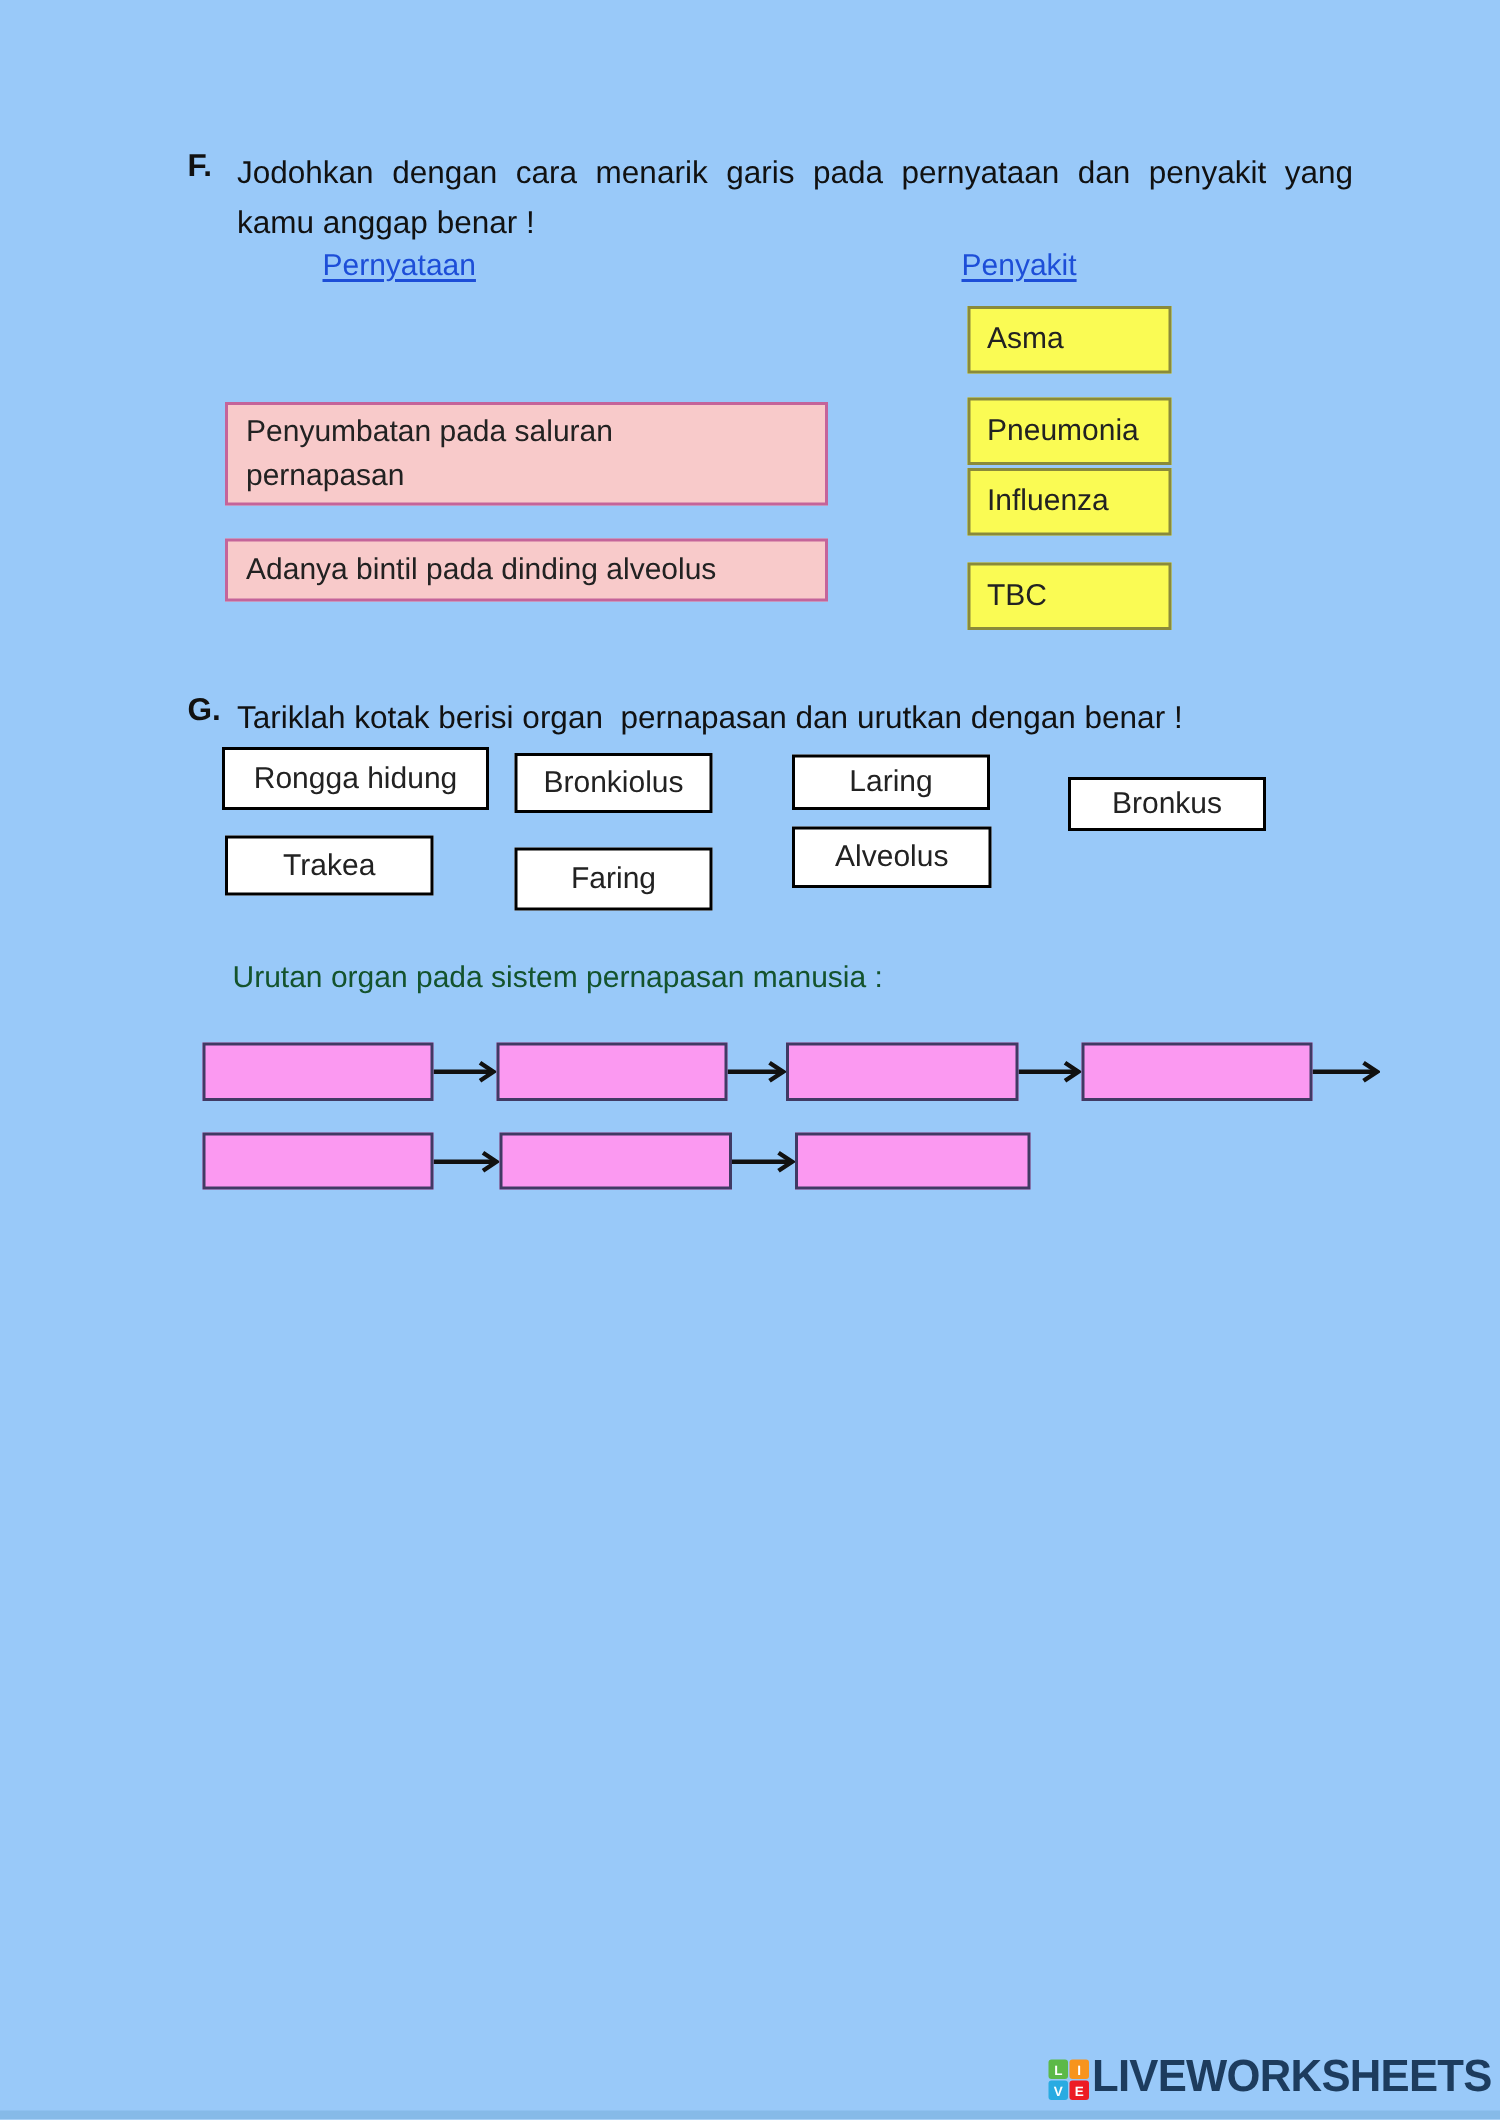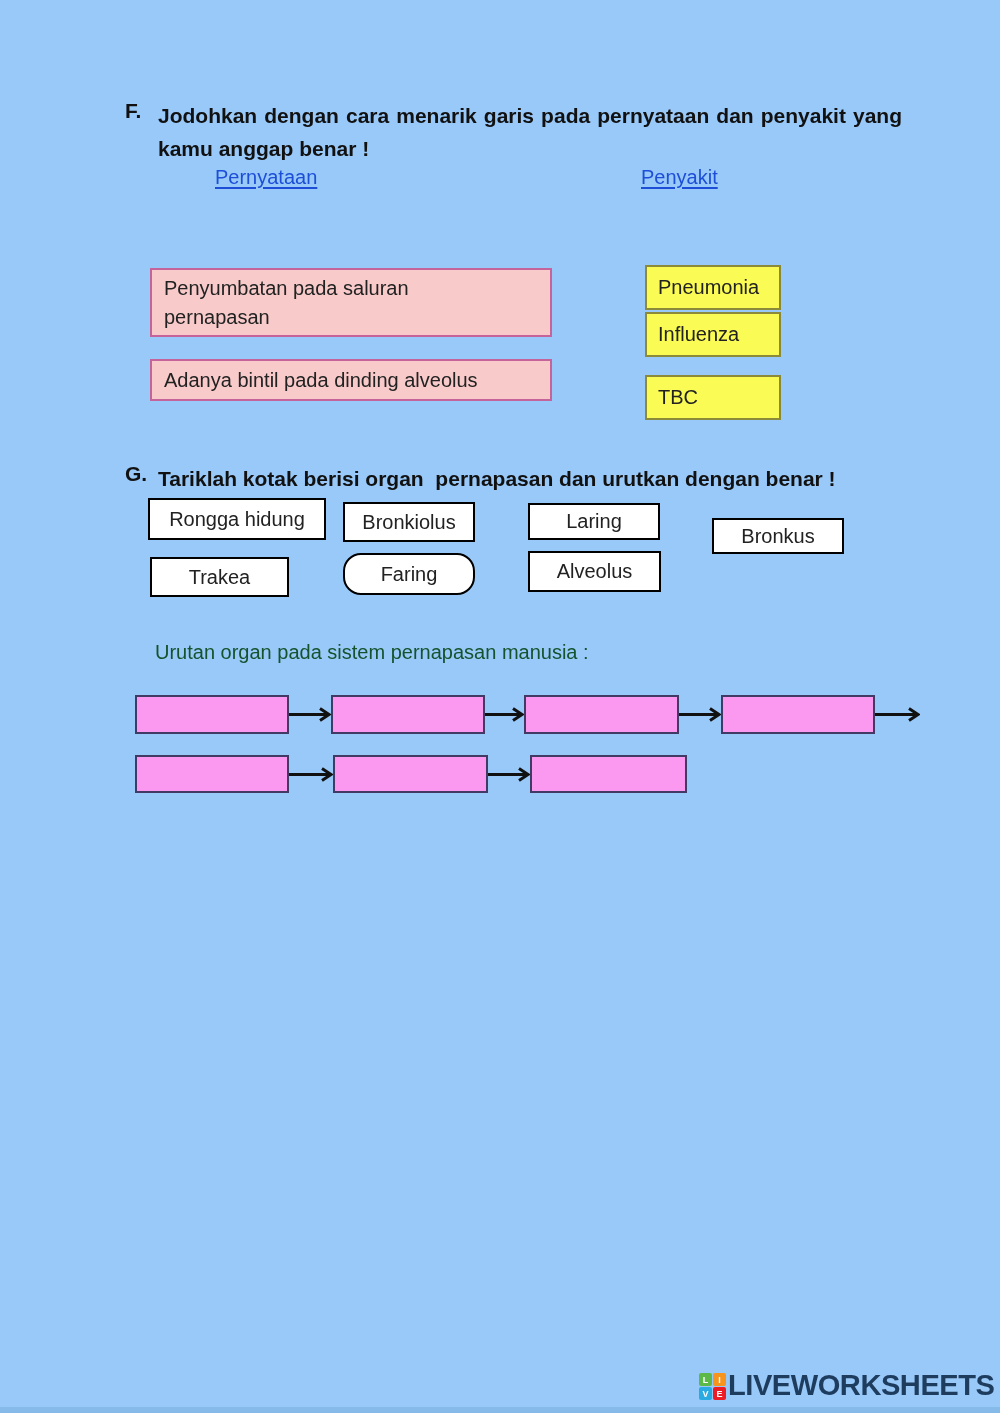--- a/index.html
+++ b/index.html
@@ -8,21 +8,21 @@
     width:1000px;height:1413px;
     background:#99c9f9;
     font-family:"Liberation Sans", sans-serif;
     color:#1a1a1a;
     overflow:hidden;
   }
   .abs{position:absolute;}
 
   
   .q-marker{font-weight:bold;font-size:21px;color:#111;}
-  .q-heading{font-weight:bold;font-size:21px;color:#111;line-height:33px;}
+  .q-heading{font-weight:normal;font-size:21px;color:#111;line-height:33px;}
   .justify-line{text-align:justify;text-align-last:justify;}
   .col-title{font-size:20px;text-decoration:underline;text-underline-offset:3px;color:#1d4ed8;}
 
   
   .statement-box{
     left:150px;width:402px;
     background:#f8caca;
     border:2px solid #c4649a;
     box-sizing:border-box;
     display:flex;align-items:center;
@@ -94,20 +94,23 @@
   <div class="abs col-title" style="left:215px;top:166px;">Pernyataan</div>
   <div class="abs col-title" style="left:641px;top:166px;">Penyakit</div>
 
   <div class="abs statement-box" style="top:268px;height:69px;">
     <span class="wrap">Penyumbatan pada saluran pernapasan</span>
   </div>
   <div class="abs statement-box" style="top:359px;height:42px;">
     <span>Adanya bintil pada dinding alveolus</span>
   </div>
 
+  <div class="abs disease-box" style="top:204px;">
+    <span>Asma</span>
+  </div>
   <div class="abs disease-box" style="top:265px;">
     <span>Pneumonia</span>
   </div>
   <div class="abs disease-box" style="top:312px;">
     <span>Influenza</span>
   </div>
   <div class="abs disease-box" style="top:375px;">
     <span>TBC</span>
   </div>
 
@@ -122,21 +125,21 @@
   </div>
   <div class="abs organ-box" style="left:528px;top:503px;width:132px;height:37px;">
     <span>Laring</span>
   </div>
   <div class="abs organ-box" style="left:712px;top:518px;width:132px;height:36px;">
     <span>Bronkus</span>
   </div>
   <div class="abs organ-box" style="left:150px;top:557px;width:139px;height:40px;">
     <span>Trakea</span>
   </div>
-  <div class="abs organ-box" style="left:343px;top:553px;width:132px;height:42px;border-radius:18px;">
+  <div class="abs organ-box" style="left:343px;top:565px;width:132px;height:42px;">
     <span>Faring</span>
   </div>
   <div class="abs organ-box" style="left:528px;top:551px;width:133px;height:41px;">
     <span>Alveolus</span>
   </div>
 
   <div class="abs seq-label" style="left:155px;top:641px;">Urutan organ pada sistem pernapasan manusia :</div>
 
   <div class="abs slot" style="left:135px;top:695px;width:154px;height:39px;"></div>
   <div class="abs arrow" style="left:289px;top:707px;">

